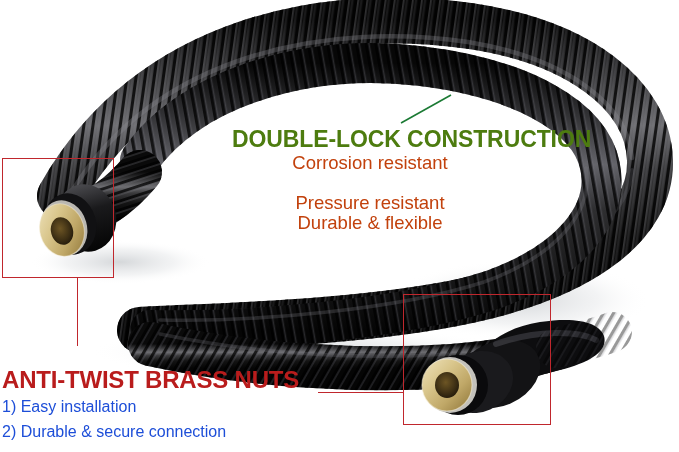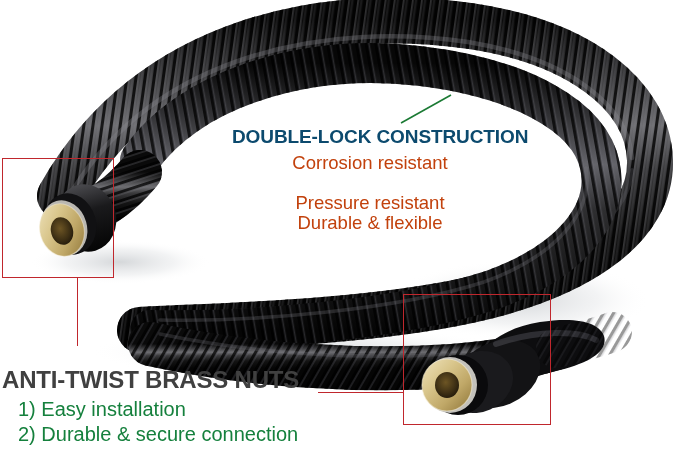--- a/index.html
+++ b/index.html
@@ -24,23 +24,23 @@
     width: 679px;
     height: 452px;
   }
   #photo svg { display: block; }
 
   
   .ann-green-head {
     position: absolute;
     left: 232px;
     top: 126px;
-    font-size: 19px;
+    font-size: 23px;
     font-weight: bold;
-    color: #0c4a6e;
+    color: #4d7c0f;
     letter-spacing: -0.1px;
     white-space: nowrap;
   }
   .ann-green-line {
     position: absolute;
     width: 280px;
     left: 230px;
     text-align: center;
     font-size: 18.5px;
     color: #c2410c;
@@ -49,31 +49,30 @@
   .gl1 { top: 152px; }
   .gl2 { top: 192px; }
   .gl3 { top: 212px; }
 
   .ann-red-head {
     position: absolute;
     left: 2px;
     top: 366px;
     font-size: 24px;
     font-weight: bold;
-    color: #404040;
+    color: #b91c1c;
     letter-spacing: -0.2px;
     white-space: nowrap;
   }
   .ann-red-line {
     position: absolute;
     left: 2px;
-    font-size: 20px;
-    color: #15803d;
-    white-space: nowrap;
-    margin-left: 16px;
+    font-size: 16px;
+    color: #1d4ed8;
+    white-space: nowrap;
   }
   .rl1 { top: 398px; }
   .rl2 { top: 423px; text-align: right; }
 
   
   .callout-box {
     position: absolute;
     border: 1.4px solid #c0272d;
     box-sizing: border-box;
     background: transparent;

